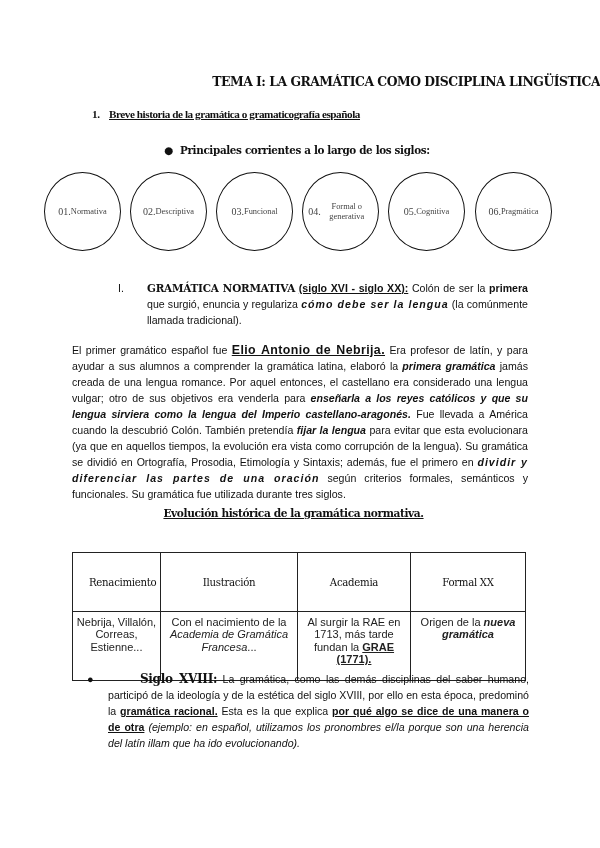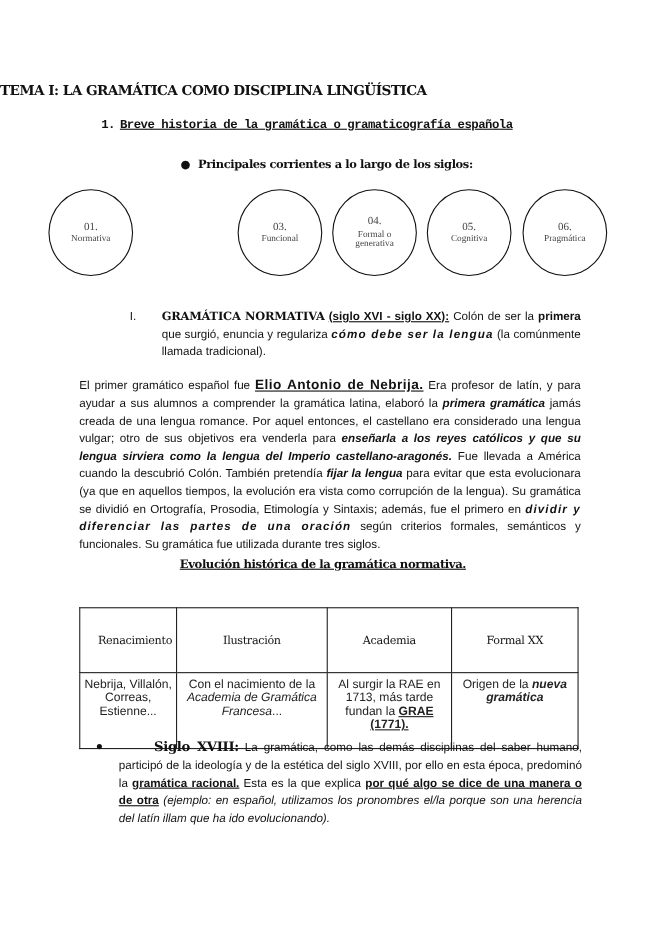--- a/index.html
+++ b/index.html
@@ -1,38 +1,38 @@
 <!DOCTYPE html>
 <html><head>
 <meta charset="utf-8">
 <style>
   html, body { margin: 0; padding: 0; background: #ffffff; }
   body { width: 600px; height: 848px; position: relative; overflow: hidden; color: #111; }
 
   #title {
-    position: absolute; left: 0; top: 74px; width: 600px; text-align: left;
+    position: absolute; left: 0; top: 74px; width: 600px; text-align: right;
     font-family: "DejaVu Serif", serif; font-weight: bold; font-size: 12.4px; letter-spacing: -0.5px;
   }
   #h1 {
     position: absolute; left: 92px; top: 108px;
-    font-family: Liberation Mono, monospace; font-weight: bold; font-size: 11.2px; letter-spacing: -0.45px;
+    font-family: Liberation Serif, serif; font-weight: bold; font-size: 11.2px; letter-spacing: -0.45px;
   }
   #h1 .num { display: inline-block; width: 17px; }
   #h1 .txt { text-decoration: underline; }
 
   #bullet1 {
     position: absolute; left: 128px; top: 144px;
     font-family: "DejaVu Serif", serif; font-size: 10.4px; letter-spacing: -0.35px; font-weight: bold; margin-left: 36px;
   }
   #bullet1 .dot { display: inline-block; width: 16px; font-weight: bold; }
 
   #circles { position: absolute; left: 0; top: 170px; width: 600px; height: 86px; }
   .circle {
     position: absolute; top: 2px; width: 77px; height: 79px; border: 1.6px solid #111; border-radius: 50%;
-    display: flex; flex-direction: column; align-items: center; justify-content: center;
+    display: flex; flex-direction: row; align-items: center; justify-content: center;
     font-family: "Liberation Serif", serif; color: #444; text-align: center; line-height: 1.15;
     box-sizing: border-box;
   }
   .circle .cnum { font-size: 10px; }
   .circle .clabel { font-size: 8.4px; max-width: 52px; }
 
   #sec-i {
     position: absolute; left: 118px; top: 280px; width: 410px;
     font-family: "Liberation Sans", sans-serif; font-size: 10.6px; line-height: 16px; text-align: justify;
   }
@@ -89,20 +89,24 @@
 
 <div id="bullet1">
   <span class="dot">●</span><span>Principales corrientes a lo largo de los siglos:</span>
 </div>
 
 <div id="circles">
     <div class="circle" style="left: 44px;">
       <span class="cnum">01.</span>
       <span class="clabel">Normativa</span>
     </div>
+    <div class="circle" style="left: 130px;">
+      <span class="cnum">02.</span>
+      <span class="clabel">Descriptiva</span>
+    </div>
     <div class="circle" style="left: 216px;">
       <span class="cnum">03.</span>
       <span class="clabel">Funcional</span>
     </div>
     <div class="circle" style="left: 302px;">
       <span class="cnum">04.</span>
       <span class="clabel">Formal o generativa</span>
     </div>
     <div class="circle" style="left: 388px;">
       <span class="cnum">05.</span>

